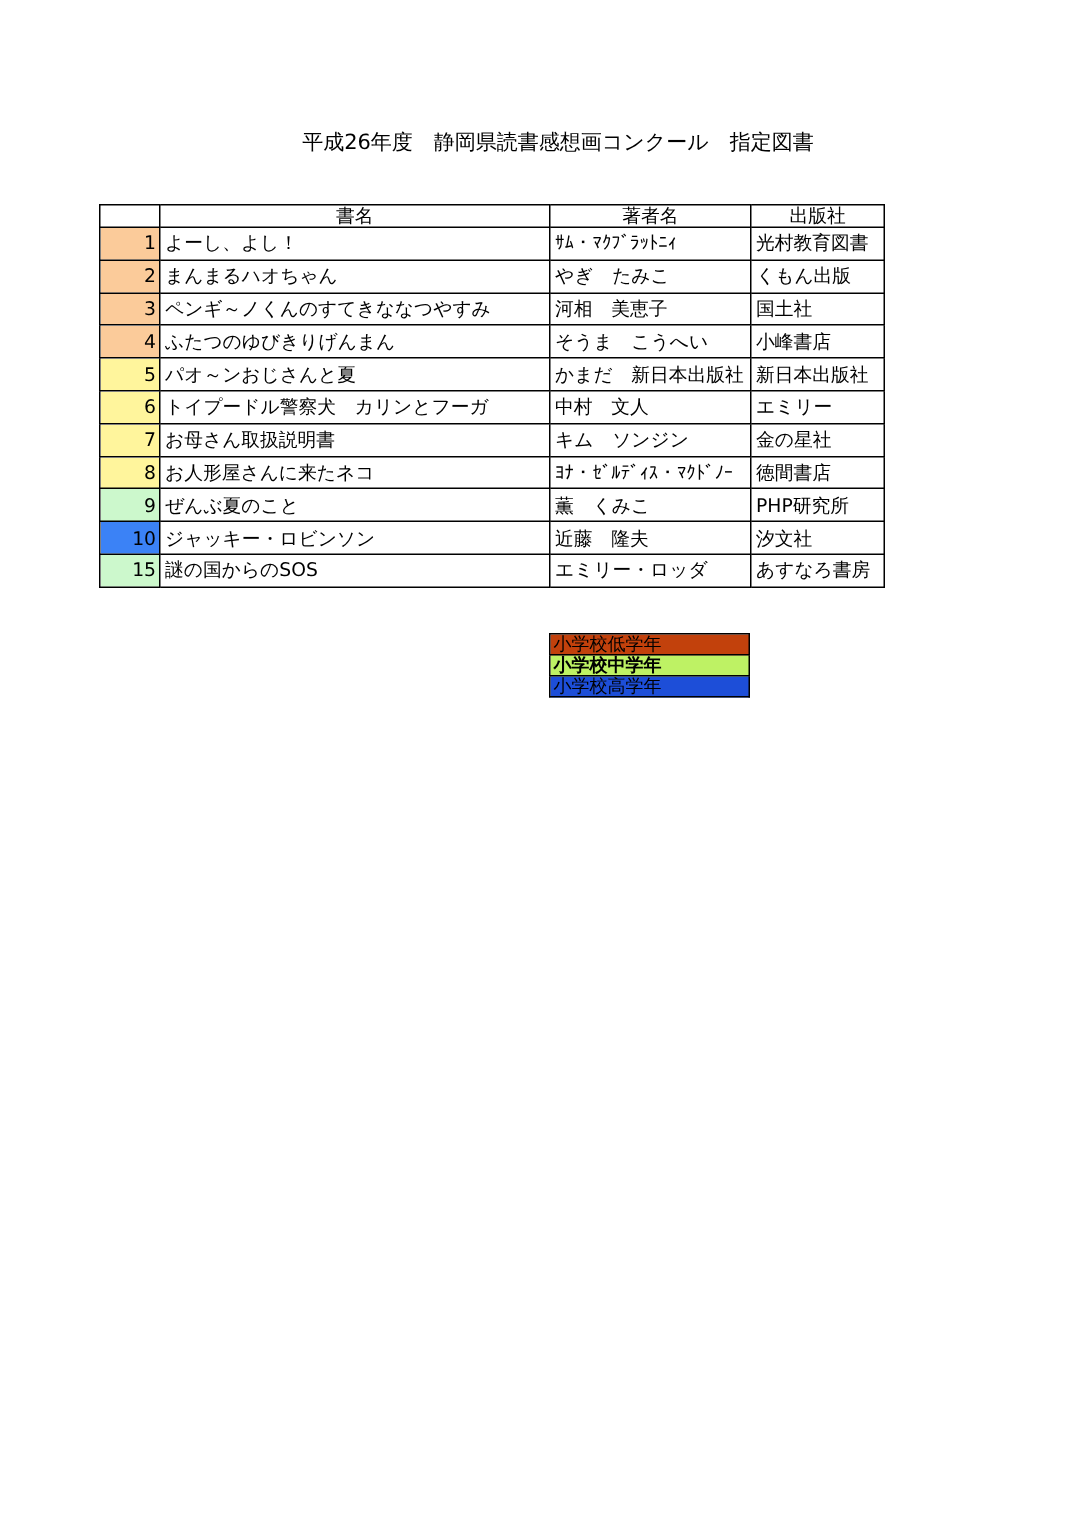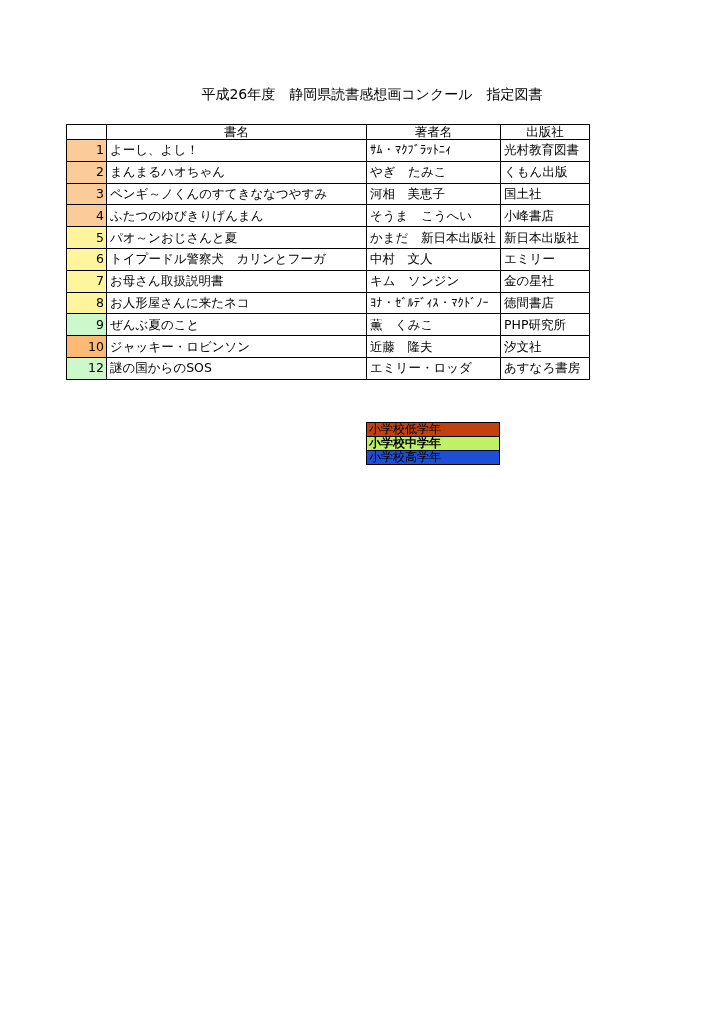--- a/index.html
+++ b/index.html
@@ -1,18 +1,18 @@
 <!DOCTYPE html>
 <html><head>
   <meta charset="utf-8">
   <style>
     html, body { margin: 0; padding: 0; background: #ffffff; }
     body { width: 724px; height: 1024px; position: relative; font-family: "DejaVu Sans", sans-serif; color: #000; }
     .title { position: absolute; left: 0; width: 658px; top: 86px; text-align: center; font-size: 14px; letter-spacing: 0px; padding-left: 43px; }
-    table.books { position: absolute; left: 66px; top: 124px; border-collapse: collapse; font-size: 12.5px; }
+    table.books { position: absolute; left: 66px; top: 136px; border-collapse: collapse; font-size: 12.5px; }
     table.books td, table.books th { border: 1px solid #000; padding: 0 3px; height: 20.8px; line-height: 20px; white-space: nowrap; overflow: hidden; }
     table.books th { font-weight: normal; height: 14px; line-height: 14px; text-align: center; font-size: 12.5px; }
     table.books tr.head th { border-bottom: 1.5px solid #000; }
     table.books tr.grp-end td { border-bottom: 1.5px solid #000; }
     .c-num { width: 34px; text-align: right; padding-right: 2px !important; }
     .c-title { width: 253px; }
     .c-author { width: 127px; }
     .c-pub { width: 82px; }
     .legend { position: absolute; left: 366px; top: 422px; border-collapse: collapse; font-size: 12px; }
     .legend td { border: 1px solid #000; width: 128px; height: 13px; line-height: 13px; padding: 0 2px; }
@@ -78,27 +78,27 @@
         <td class="c-author">ﾖﾅ・ｾﾞﾙﾃﾞｨｽ・ﾏｸﾄﾞﾉｰ</td>
         <td class="c-pub">徳間書店</td>
       </tr>
   <tr>
         <td class="c-num" style="background: rgb(204, 248, 204);">9</td>
         <td class="c-title">ぜんぶ夏のこと</td>
         <td class="c-author">薫　くみこ</td>
         <td class="c-pub">PHP研究所</td>
       </tr>
   <tr>
-        <td class="c-num" style="background: #fdba74; text-align: right;">10</td>
+        <td class="c-num" style="background: #3b82f6; text-align: right;">10</td>
         <td class="c-title">ジャッキー・ロビンソン</td>
         <td class="c-author">近藤　隆夫</td>
         <td class="c-pub">汐文社</td>
       </tr>
   <tr>
-        <td class="c-num" style="background: rgb(204, 248, 204);">12</td>
+        <td class="c-num" style="background: rgb(204, 248, 204);">15</td>
         <td class="c-title">謎の国からのSOS</td>
         <td class="c-author">エミリー・ロッダ</td>
         <td class="c-pub">あすなろ書房</td>
       </tr>
 </tbody>
   </table>
 
 <table class="legend">
   <tbody>
       <tr>

